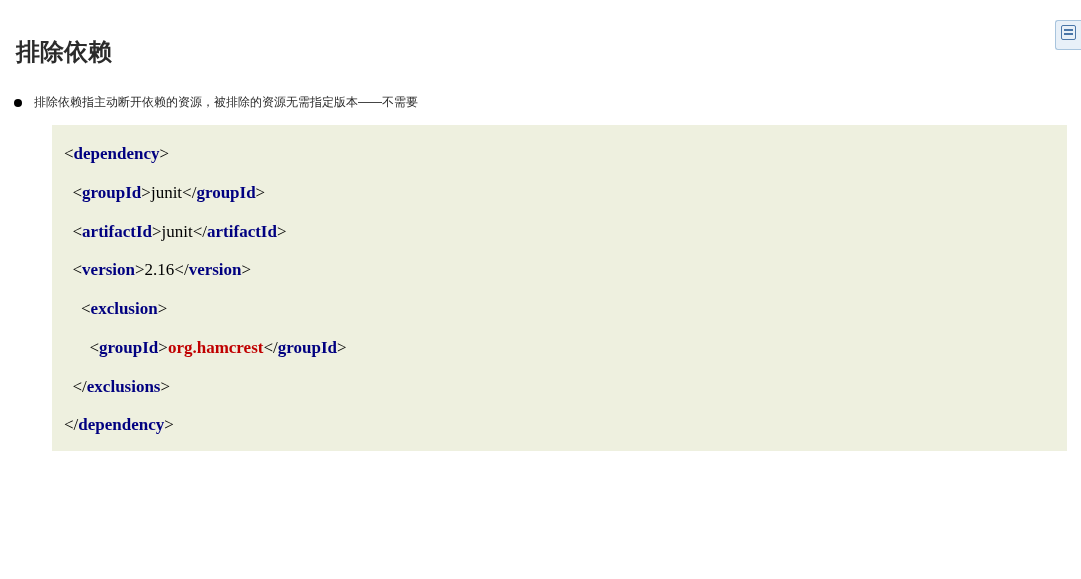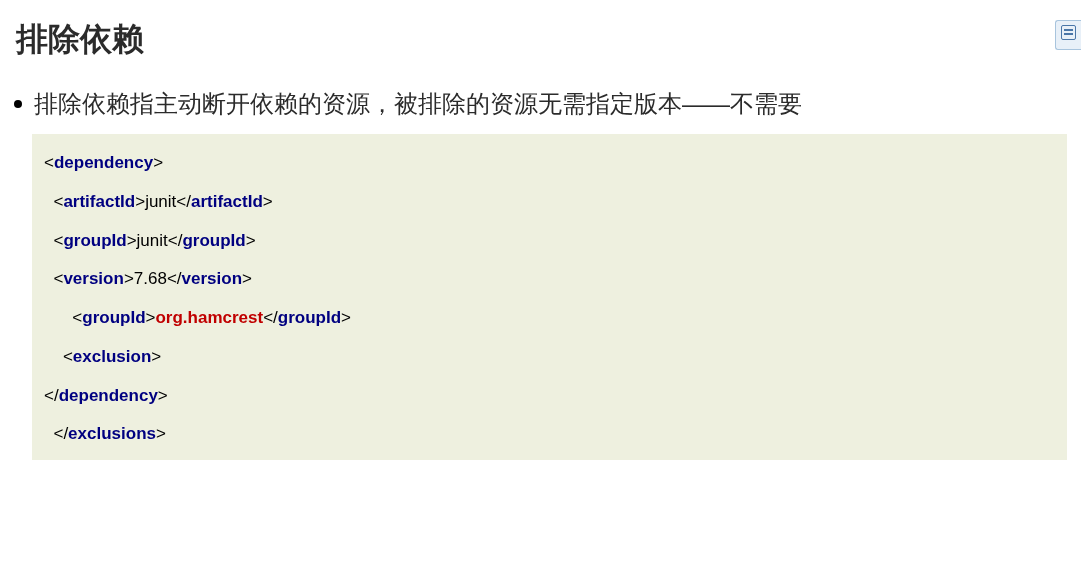--- a/index.html
+++ b/index.html
@@ -8,47 +8,47 @@
     padding: 0;
     font-family: "Microsoft YaHei", "PingFang SC", Arial, sans-serif;
     background: #ffffff;
     width: 1081px;
     position: relative;
   }
   .page {
     padding: 18px 14px 0 14px;
   }
   .title {
-    font-size: 32px;
+    font-size: 24px;
     font-weight: 600;
     color: #2b2b2b;
-    margin: 0 0 26px 2px;
+    margin: 18px 0 26px 2px;
   }
   .bullet-row {
     display: flex;
     align-items: center;
     margin: 0 0 14px 0;
   }
   .bullet-dot {
     width: 8px;
     height: 8px;
     border-radius: 50%;
     background: #000;
     margin-right: 12px;
     flex: 0 0 auto;
   }
   .bullet-text {
-    font-size: 24px;
+    font-size: 12px;
     color: #2b2b2b;
   }
   .codeblock {
     background: #eef0df;
-    margin-left: 18px;
+    margin-left: 38px;
     padding: 10px 12px 6px 12px;
-    font-family: Liberation Sans, sans-serif;
+    font-family: Liberation Serif, serif;
     font-size: 17px;
     line-height: 2.28;
     color: #000;
   }
   .codeline { white-space: pre; }
   .br { color: #000; }               
   .tag { color: #000080; font-weight: 700; }  
   .txt { color: #000; }
   .hl { color: #c00000; font-weight: 700; }   
   .side-widget {
@@ -91,25 +91,25 @@
 <div class="page">
   <div class="title">排除依赖</div>
 
   <div class="bullet-row">
     <span class="bullet-dot"></span>
     <span class="bullet-text">排除依赖指主动断开依赖的资源，被排除的资源无需指定版本——不需要</span>
   </div>
 
   <div class="codeblock" id="codeblock">
       <div class="codeline"><span class="br">&lt;</span><span class="tag">dependency</span><span class="br">&gt;</span></div>
+      <div class="codeline">  <span class="br">&lt;</span><span class="tag">groupId</span><span class="br">&gt;</span><span class="txt">junit</span><span class="br">&lt;/</span><span class="tag">groupId</span><span class="br">&gt;</span></div>
       <div class="codeline">  <span class="br">&lt;</span><span class="tag">artifactId</span><span class="br">&gt;</span><span class="txt">junit</span><span class="br">&lt;/</span><span class="tag">artifactId</span><span class="br">&gt;</span></div>
-      <div class="codeline">  <span class="br">&lt;</span><span class="tag">groupId</span><span class="br">&gt;</span><span class="txt">junit</span><span class="br">&lt;/</span><span class="tag">groupId</span><span class="br">&gt;</span></div>
-      <div class="codeline">  <span class="br">&lt;</span><span class="tag">version</span><span class="br">&gt;</span><span class="txt">7.68</span><span class="br">&lt;/</span><span class="tag">version</span><span class="br">&gt;</span></div>
+      <div class="codeline">  <span class="br">&lt;</span><span class="tag">version</span><span class="br">&gt;</span><span class="txt">2.16</span><span class="br">&lt;/</span><span class="tag">version</span><span class="br">&gt;</span></div>
+      <div class="codeline">    <span class="br">&lt;</span><span class="tag">exclusion</span><span class="br">&gt;</span></div>
       <div class="codeline">      <span class="br">&lt;</span><span class="tag">groupId</span><span class="br">&gt;</span><span class="hl">org.hamcrest</span><span class="br">&lt;/</span><span class="tag">groupId</span><span class="br">&gt;</span></div>
-      <div class="codeline">    <span class="br">&lt;</span><span class="tag">exclusion</span><span class="br">&gt;</span></div>
+      <div class="codeline">  <span class="br">&lt;/</span><span class="tag">exclusions</span><span class="br">&gt;</span></div>
       <div class="codeline"><span class="br">&lt;/</span><span class="tag">dependency</span><span class="br">&gt;</span></div>
-      <div class="codeline">  <span class="br">&lt;/</span><span class="tag">exclusions</span><span class="br">&gt;</span></div>
     </div>
 </div>
 
 <div class="side-widget">
   <div class="side-widget-inner"></div>
 </div>
 
 </body></html>

